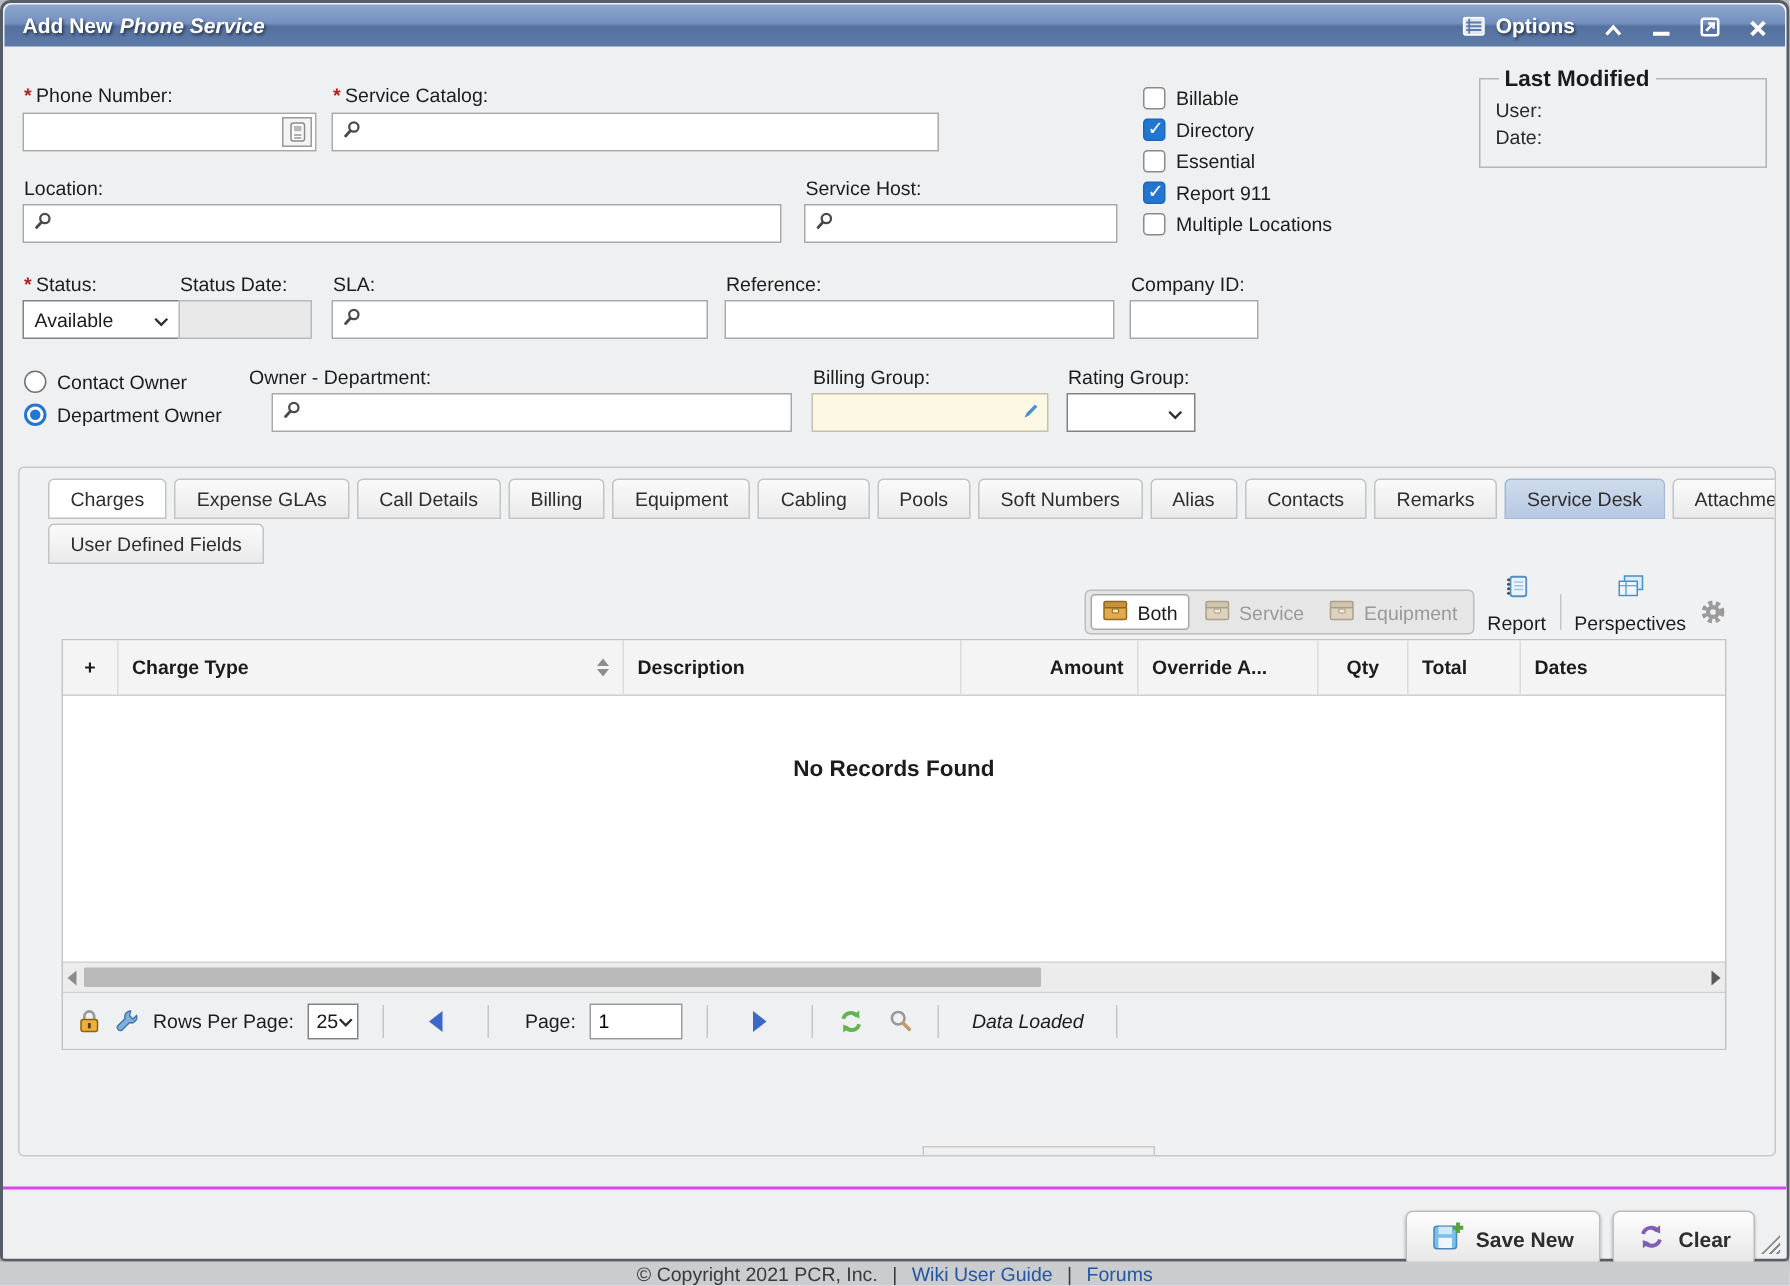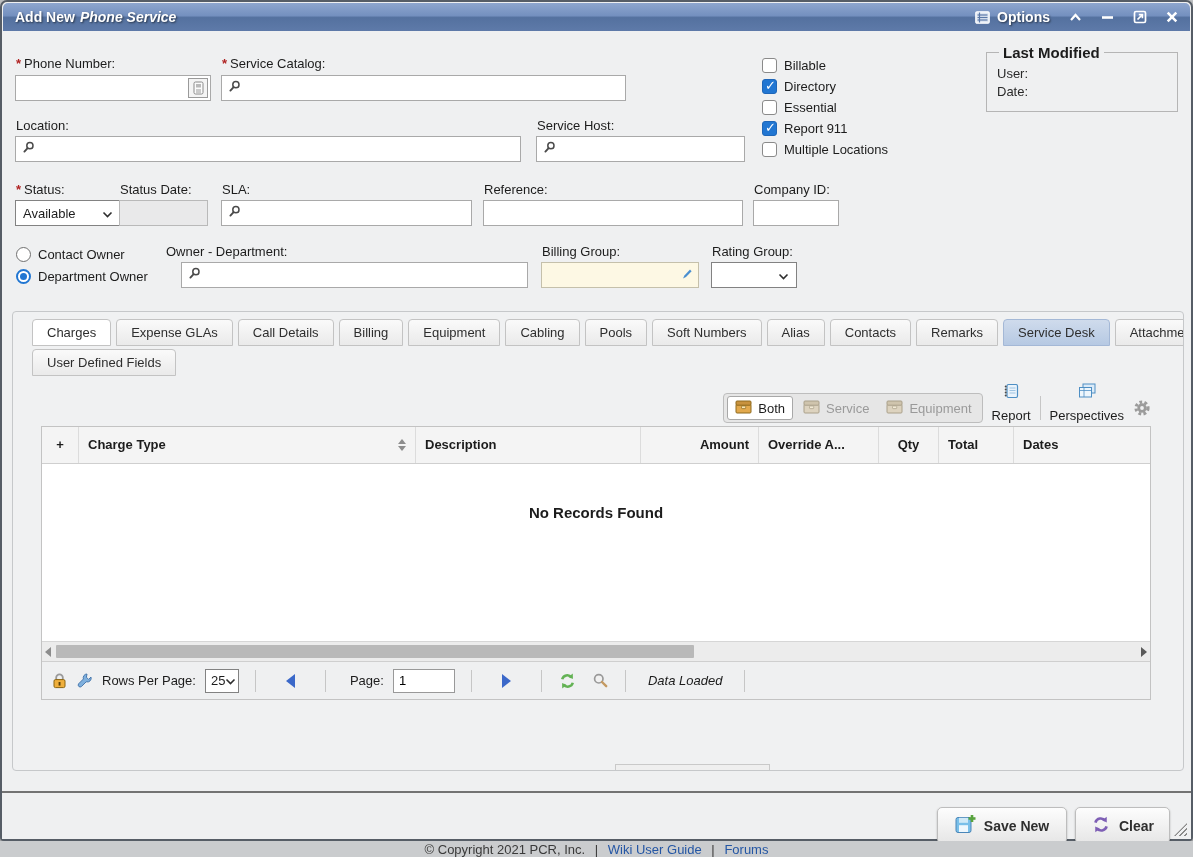--- a/index.html
+++ b/index.html
@@ -10,21 +10,21 @@
   
   .window { position:absolute; left:0; top:0; width:1193px; height:841px;
     border:2px solid #565d66; border-radius:7px 7px 4px 4px; background:#eff0f1;
     box-shadow:0 3px 9px rgba(0,0,0,.5); }
   .titlebar { position:absolute; left:1px; right:1px; top:1px; height:28px;
     border-radius:5px 5px 0 0;
     background:linear-gradient(180deg,#8ea6ce 0%,#7490bf 45%,#54719f 52%,#5e7aa9 100%);
     display:flex; align-items:center; padding:0 12px; }
   .title-text { color:#fff; font-size:14px; font-weight:bold; text-shadow:1px 1px 2px rgba(0,0,0,.55); white-space:nowrap; }
   .title-text .em { font-style:italic; margin-left:5px; }
-  .tb-right { margin-left:auto; display:flex; align-items:center; gap:19px;padding-left:16px; }
+  .tb-right { margin-left:auto; display:flex; align-items:flex-end; gap:19px;padding-left:16px; }
   .tb-opt { display:flex; align-items:center; gap:7px; color:#fff; font-weight:bold; font-size:14px; text-shadow:1px 1px 2px rgba(0,0,0,.55); cursor:pointer; }
   .tb-ico { display:flex; align-items:center; justify-content:center; cursor:pointer; }
 
   
   .lbl { position:absolute; white-space:nowrap; color:#1c1c1c; }
   .req { color:#b02222; font-weight:bold; margin-right:3px; font-size:13px; }
   .tin { position:absolute; background:#fff; border:1px solid #a9a9a9; height:26px; }
   .tin input { width:100%; height:100%; border:0; outline:0; background:transparent; font:inherit; padding:0 6px; }
   .sin { display:flex; align-items:center; padding-left:6px; gap:5px; }
   .disabled-in { background:#e9e9ea; border-color:#b9b9b9; }
@@ -83,21 +83,21 @@
   .sorticon { margin-left:auto; display:flex; flex-direction:column; gap:2px; }
   .sorticon i { display:block; width:0; height:0; }
   .sorticon .up { border-left:4px solid transparent; border-right:4px solid transparent; border-bottom:5px solid #8d8d8d; }
   .sorticon .dn { border-left:4px solid transparent; border-right:4px solid transparent; border-top:5px solid #8d8d8d; }
 
   .mrcrow { position:absolute; left:0; top:407px; width:626px; display:flex; align-items:center; justify-content:flex-end; gap:9px; }
   .mrcbox { width:130px; height:27px; background:#f6f6f6; border:1px solid #c9c9c9; display:flex; align-items:center; justify-content:flex-end; padding:0 8px; }
   .clipped { position:absolute; left:602px; top:452px; width:155px; height:14px; background:#efefef; border:1px solid #c9c9c9; border-bottom:0; }
 
   
-  .footerbar { position:absolute; left:0; right:0; top:789px; height:48px; border-top:2px solid #737373; background:#eff0f1; }
+  .footerbar { position:absolute; left:0; right:0; top:789px; height:48px; border-top:2px solid #d946ef; background:#eff0f1; }
   .btn { position:absolute; top:14px; height:37px; border:1px solid #bdbdbd; border-radius:5px;
     background:linear-gradient(180deg,#fdfdfd,#e6e6e6); box-shadow:0 1px 2px rgba(0,0,0,.28);
     display:flex; align-items:center; justify-content:center; gap:8px; font-weight:bold; font-size:14px; color:#2e2e2e; cursor:pointer; }
   .resize-handle { position:absolute; right:4px; bottom:3px; width:13px; height:13px;
     background:repeating-linear-gradient(135deg, transparent 0 2px, #8a8a8a 2px 3.5px);
     clip-path:polygon(100% 0, 100% 100%, 0 100%); cursor:nwse-resize; }
 
   
   .pagestrip { position:absolute; left:0; right:0; top:841px; height:16px; background:#caccce; overflow:hidden; text-align:center; }
   .pagestrip .inner { position:relative; top:1px; color:#3a3a3a; }

